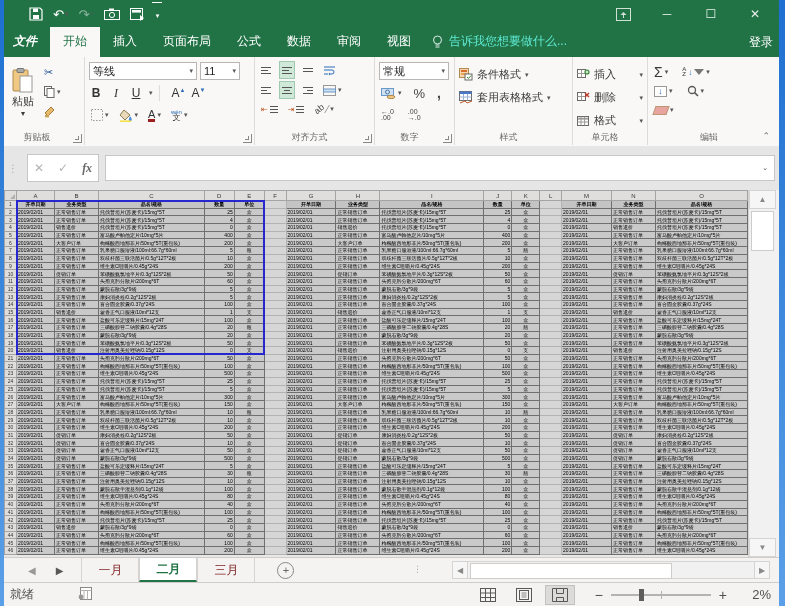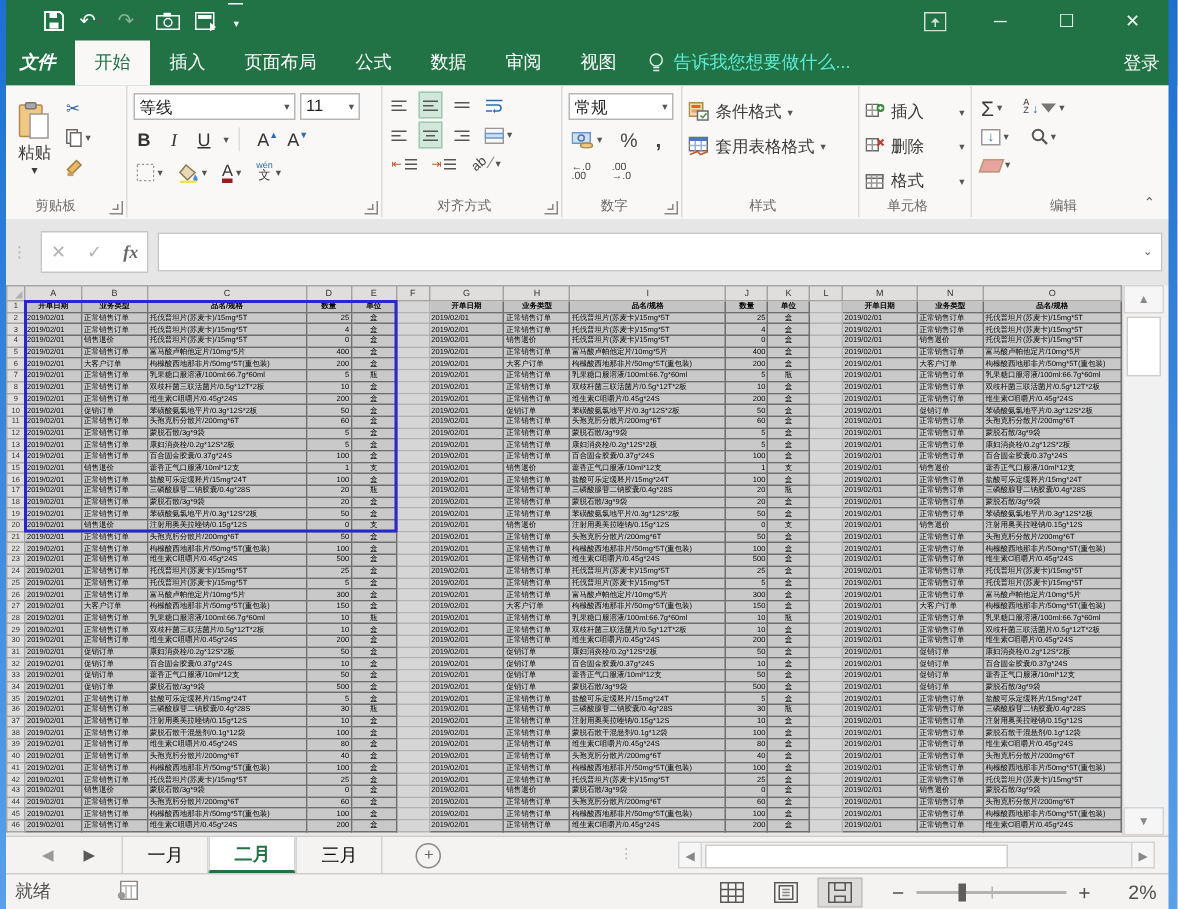--- a/index.html
+++ b/index.html
@@ -81,21 +81,21 @@
   .vscroll{position:absolute;left:748px;top:190px;width:28px;height:367px;background:#f1f1f1;border-left:1px solid #d6d4d2;box-sizing:border-box;}
   .varrow{height:19px;border:1px solid #d6d4d2;display:flex;align-items:center;justify-content:center;color:#8a8886;font-size:8px;background:#f6f6f6;box-sizing:border-box;}
   .vthumb{position:absolute;left:2px;right:2px;top:21px;height:40px;background:#fff;border:1px solid #cfcdcb;box-sizing:border-box;}
   .varrow.bottom{position:absolute;bottom:0;left:0;right:0;}
 
   
   .tabbar{position:absolute;left:0;top:557px;width:785px;height:25px;background:#f4f3f2;border-top:1px solid #cfcdcb;display:flex;align-items:stretch;box-sizing:border-box;}
   .navarr{display:flex;align-items:center;gap:20px;margin-left:28px;color:#9a9896;font-size:10px;}
   .navarr .on{color:#5a5856;}
   .stabs{display:flex;align-items:stretch;margin-left:18px;font-size:12px;}
-  .stab{display:flex;align-items:center;padding:0 16px;color:#000000;border-right:1px solid #d6d4d2;border-left:1px solid #d6d4d2;}
+  .stab{display:flex;align-items:center;padding:0 16px;color:#7f1d1d;border-right:1px solid #d6d4d2;border-left:1px solid #d6d4d2;}
   .stab.active{background:#fff;color:#217346;font-weight:bold;border-bottom:2px solid #217346;}
   .addsheet{display:flex;align-items:center;margin-left:22px;}
   .addsheet .circ{width:15px;height:15px;border:1px solid #8a8886;border-radius:50%;display:flex;align-items:center;justify-content:center;color:#6a6867;font-size:11px;line-height:1;}
   .splitdots{position:absolute;left:413px;top:6px;color:#b0aeac;font-size:9px;letter-spacing:0;}
   .hscroll{position:absolute;left:452px;top:3px;width:318px;height:18px;display:flex;align-items:center;}
   .harrow{width:16px;height:18px;border:1px solid #d6d4d2;background:#f6f6f6;color:#8a8886;font-size:8px;display:flex;align-items:center;justify-content:center;box-sizing:border-box;}
   .htrack{flex:1;height:18px;background:#f1f1f1;border-top:1px solid #d6d4d2;border-bottom:1px solid #d6d4d2;position:relative;box-sizing:border-box;}
   .hthumb{position:absolute;left:2px;top:1px;height:14px;width:200px;background:#fff;border:1px solid #cfcdcb;}
 
   

